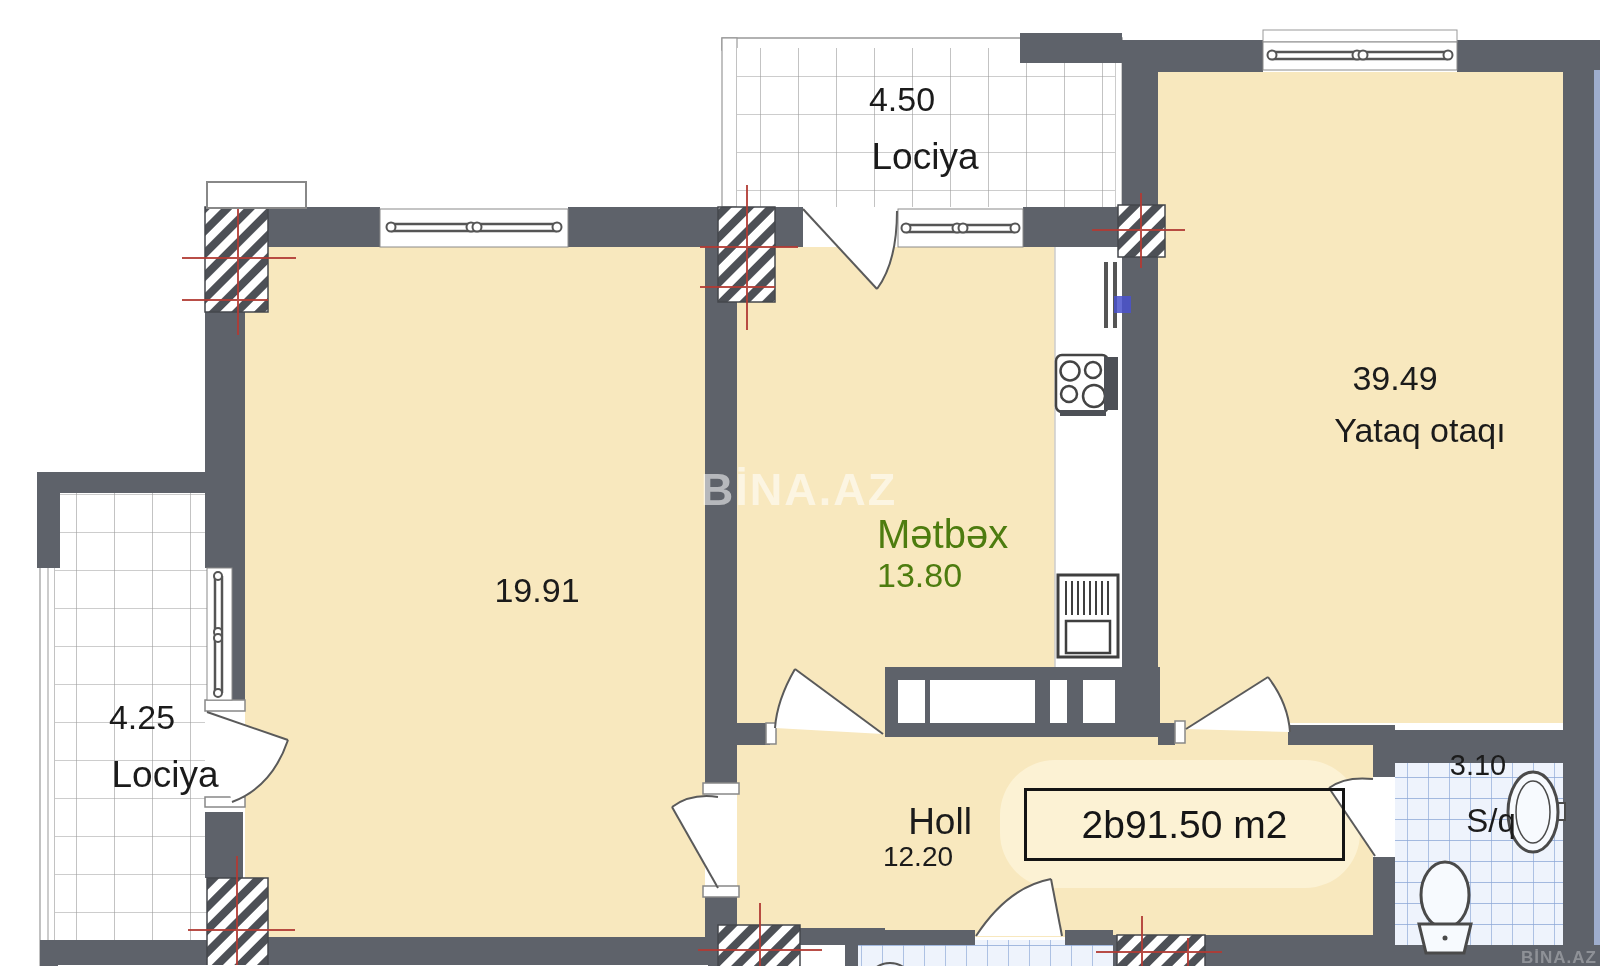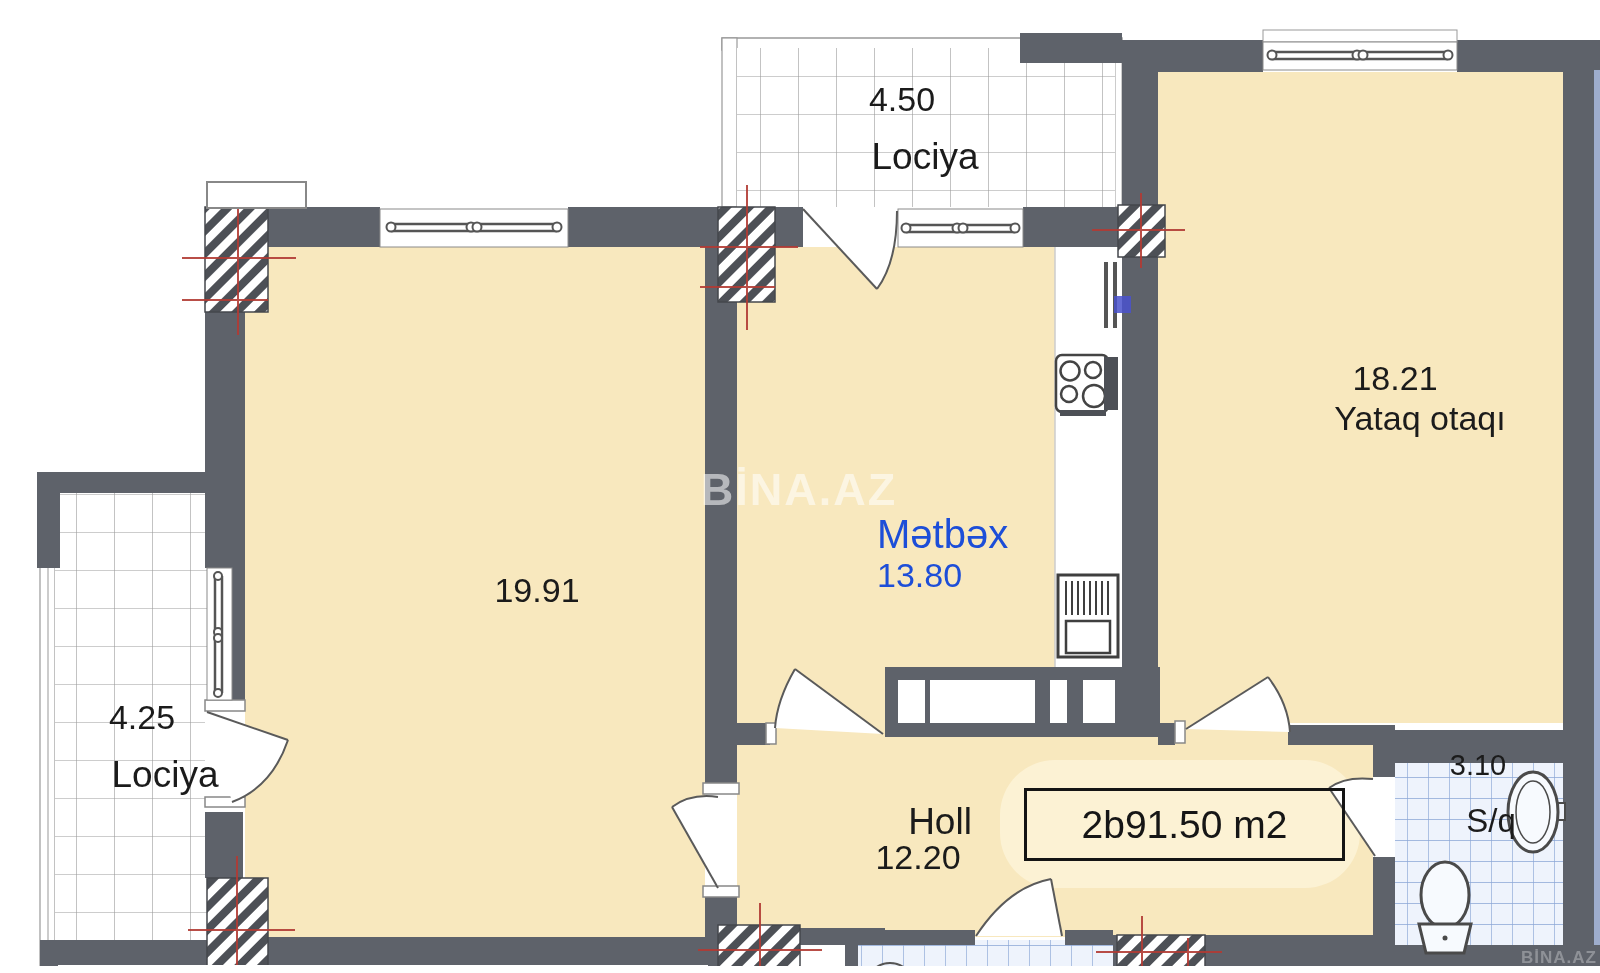--- a/index.html
+++ b/index.html
@@ -1,21 +1,21 @@
 <!DOCTYPE html>
 <html><head>
 <meta charset="utf-8">
 <style>
   html,body{margin:0;padding:0;background:#fff;}
   #stage{position:relative;width:1600px;height:966px;background:#fff;overflow:hidden;
          font-family:"Liberation Sans",sans-serif;padding-left:34px;}
   #plan-svg{position:absolute;left:0;top:0;width:1600px;height:973px;}
   .lbl{position:absolute;transform:translate(-50%,-50%);color:#1b1b1b;white-space:nowrap;
        font-family:"Liberation Sans",sans-serif;line-height:1;}
-  .lbl-left{position:absolute;transform:translateY(-50%);color:#1d4ed8;white-space:nowrap;line-height:1;}
+  .lbl-left{position:absolute;transform:translateY(-50%);color:#4d7c0f;white-space:nowrap;line-height:1;}
   #total-area-box{position:absolute;left:1024px;top:788px;width:321px;height:73px;
        border:3px solid #141414;box-sizing:border-box;display:flex;align-items:center;justify-content:center;
        font-size:39px;color:#161616;background:transparent;}
   #watermark-center{position:absolute;left:799px;top:490px;transform:translate(-50%,-50%);
        font-size:45px;font-weight:bold;letter-spacing:2px;color:rgba(255,255,255,0.55);}
   #watermark-corner{position:absolute;left:1521px;top:958px;transform:translateY(-50%);
        font-size:17px;font-weight:bold;letter-spacing:1px;color:rgba(255,255,255,0.30);}
 </style>
 </head>
 <body>
@@ -287,33 +287,33 @@
       <rect x="170" y="966" width="58" height="7" fill="#4d5056"></rect>
       <rect x="420" y="967" width="45" height="6" fill="#4d5056"></rect>
       <rect x="560" y="968" width="140" height="5" fill="#4d5056"></rect>
     </g>
   </g>
 </svg>
 
 <div class="lbl" style="left:902px;top:99px;font-size:34px">4.50</div>
 <div class="lbl" style="left:925px;top:156px;font-size:37px">Lociya</div>
 
-<div class="lbl" style="left:1395px;top:378px;font-size:34px">18.21</div>
-<div class="lbl" style="left:1420px;top:418px;font-size:34px">Yataq otaqı</div>
+<div class="lbl" style="left:1395px;top:378px;font-size:34px">39.49</div>
+<div class="lbl" style="left:1420px;top:430px;font-size:34px">Yataq otaqı</div>
 
 <div class="lbl-left" style="left:877px;top:534px;font-size:40px">Mətbəx</div>
 <div class="lbl-left" style="left:877px;top:575px;font-size:34px">13.80</div>
 
 <div class="lbl" style="left:537px;top:590px;font-size:34px">19.91</div>
 
 <div class="lbl" style="left:142px;top:717px;font-size:34px">4.25</div>
 <div class="lbl" style="left:165px;top:774px;font-size:37px">Lociya</div>
 
 <div class="lbl" style="left:940px;top:821px;font-size:37px">Holl</div>
-<div class="lbl" style="left:918px;top:857px;font-size:34px">12.20</div>
+<div class="lbl" style="left:918px;top:857px;font-size:28px">12.20</div>
 
 <div class="lbl" style="left:1478px;top:765px;font-size:29px">3.10</div>
 <div class="lbl" style="left:1491px;top:820px;font-size:33px">S/q</div>
 
 <div id="total-area-box">
   <span>2b91.50 m2</span>
 </div>
 
 <div id="watermark-center">BİNA.AZ</div>
 <div id="watermark-corner">BİNA.AZ</div>

